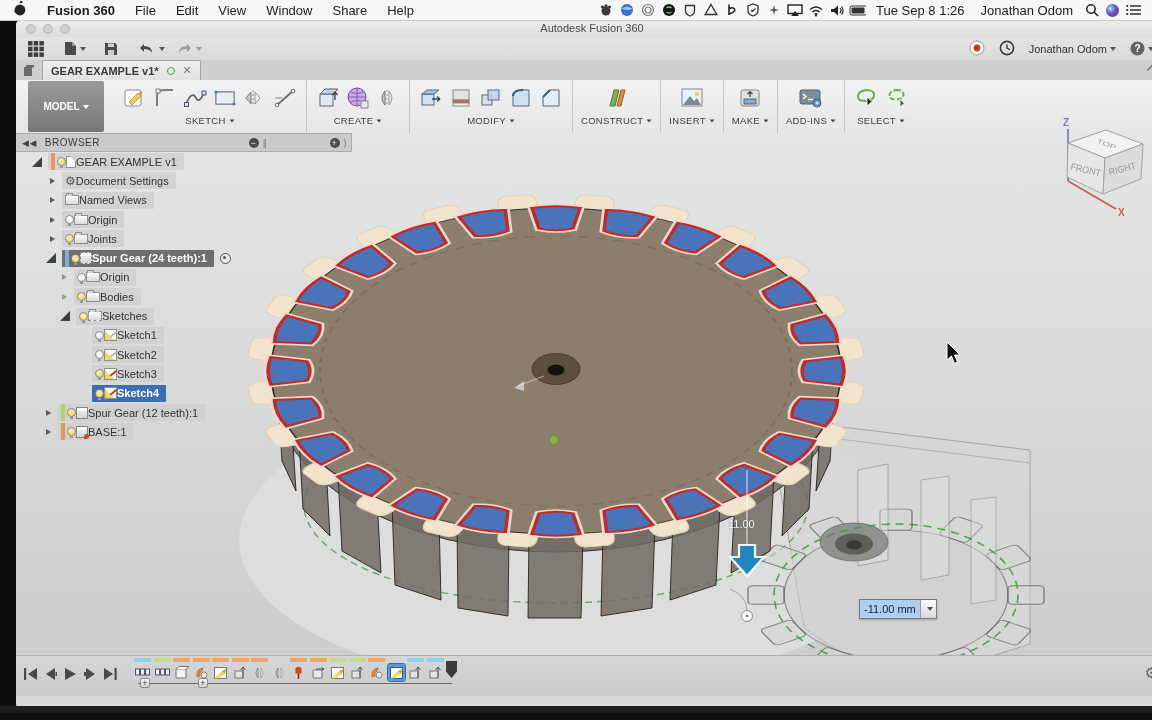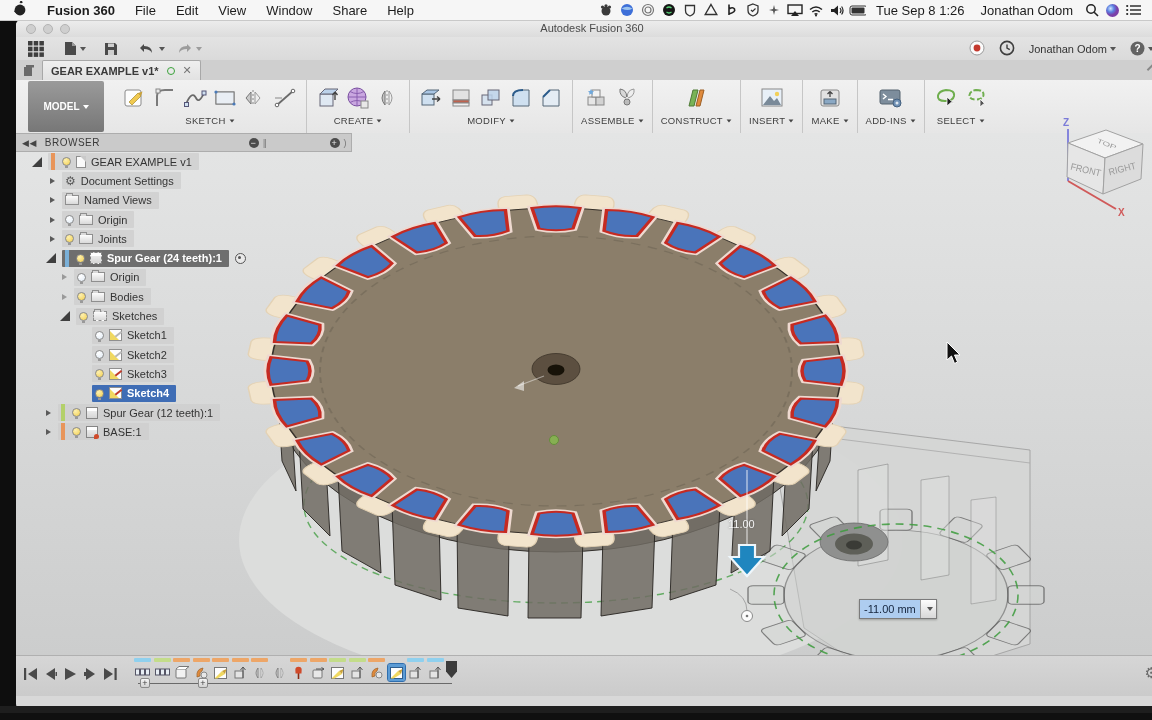--- a/index.html
+++ b/index.html
@@ -62,21 +62,21 @@
   #bheader{height:17px;background:rgba(200,200,200,.92);border:1px solid #adadad;border-left:none;
     display:flex;align-items:center;font-size:10px;color:#3a3a3a;letter-spacing:.5px;}
   .collapse-arrows{margin:0 8px 0 6px;color:#444;font-size:9px;}
   .hctl{margin-left:auto;display:flex;align-items:center;gap:4px;}
   .hctl2{display:flex;align-items:center;gap:4px;margin-left:62px;margin-right:4px;}
   .circbtn{width:10px;height:10px;border-radius:50%;background:#4c4c4c;color:#e8e8e8;font-size:9px;
     line-height:10px;text-align:center;}
   .grip{color:#777;font-size:9px;}
   .trow{height:19.3px;display:flex;align-items:center;position:relative;}
   .chip{display:flex;align-items:center;background:rgba(206,206,206,.8);padding:1px 7px 1px 3px;
-    border-radius:1px;gap:5px;height:15px;}
+    border-radius:1px;height:15px;}
   .chip.dark{background:#6e6e6e;color:#fff;font-weight:bold;}
   .chip.blue{background:#3f6db5;color:#fff;font-weight:bold;}
   .exp{width:0;height:0;border-right:5px solid #3f3f3f;border-bottom:5px solid #3f3f3f;
     border-left:5px solid transparent;border-top:5px solid transparent;margin-right:6px;}
   .chev{width:0;height:0;border-left:5px solid #5a5a5a;border-top:3.5px solid transparent;
     border-bottom:3.5px solid transparent;margin-right:7px;}
   .chev.lite{border-left-color:#9a9a9a;}
   .cbar{width:4px;height:17px;margin-right:2px;}
   .cbar.orange{background:#e8955a;}
   .cbar.blue{background:#7ab0d8;}
@@ -493,43 +493,20 @@
       </div>
       <div class="rlabel">
           <span>MODIFY</span>
           <span class="caret"></span>
         </div>
     </div>
     <div class="rgroup">
       <div class="ricons">
         <span class="ricon">
             <svg width="24" height="24">
-              <rect x="3" y="11" width="8" height="8" fill="#e6e6e6" stroke="#888"></rect>
-              <rect x="11" y="11" width="8" height="8" fill="#d2d2d2" stroke="#888"></rect>
-              <rect x="7" y="4" width="8" height="7" fill="#f2f2f2" stroke="#888"></rect>
-              <path d="M6 3 l1 2 2 .3 -1.5 1.4 .4 2 -1.9 -1 -1.9 1 .4 -2 L3 5.3 5 5 Z" fill="#6fa8dc"></path>
-            </svg>
-          </span>
-        <span class="ricon">
-            <svg width="24" height="24">
-              <path d="M11 12 Q4 10 5 3 Q12 4 11.6 11" fill="#d8d8d8" stroke="#777"></path>
-              <path d="M13 12 Q20 10 19 3 Q12 4 12.4 11" fill="#eeeeee" stroke="#999"></path>
-              <circle cx="12" cy="16" r="3" fill="#bbb" stroke="#777"></circle>
-            </svg>
-          </span>
-      </div>
-      <div class="rlabel">
-          <span>ASSEMBLE</span>
-          <span class="caret"></span>
-        </div>
-    </div>
-    <div class="rgroup">
-      <div class="ricons">
-        <span class="ricon">
-            <svg width="24" height="24">
               <path d="M5 20 L9 4 h5 L10 20 Z" fill="#79b356" stroke="#4e7a36"></path>
               <path d="M12 20 L16 4 h4 L16 20 Z" fill="#e08a3c" stroke="#9c5e24"></path>
             </svg>
           </span>
       </div>
       <div class="rlabel">
           <span>CONSTRUCT</span>
           <span class="caret"></span>
         </div>
     </div>

